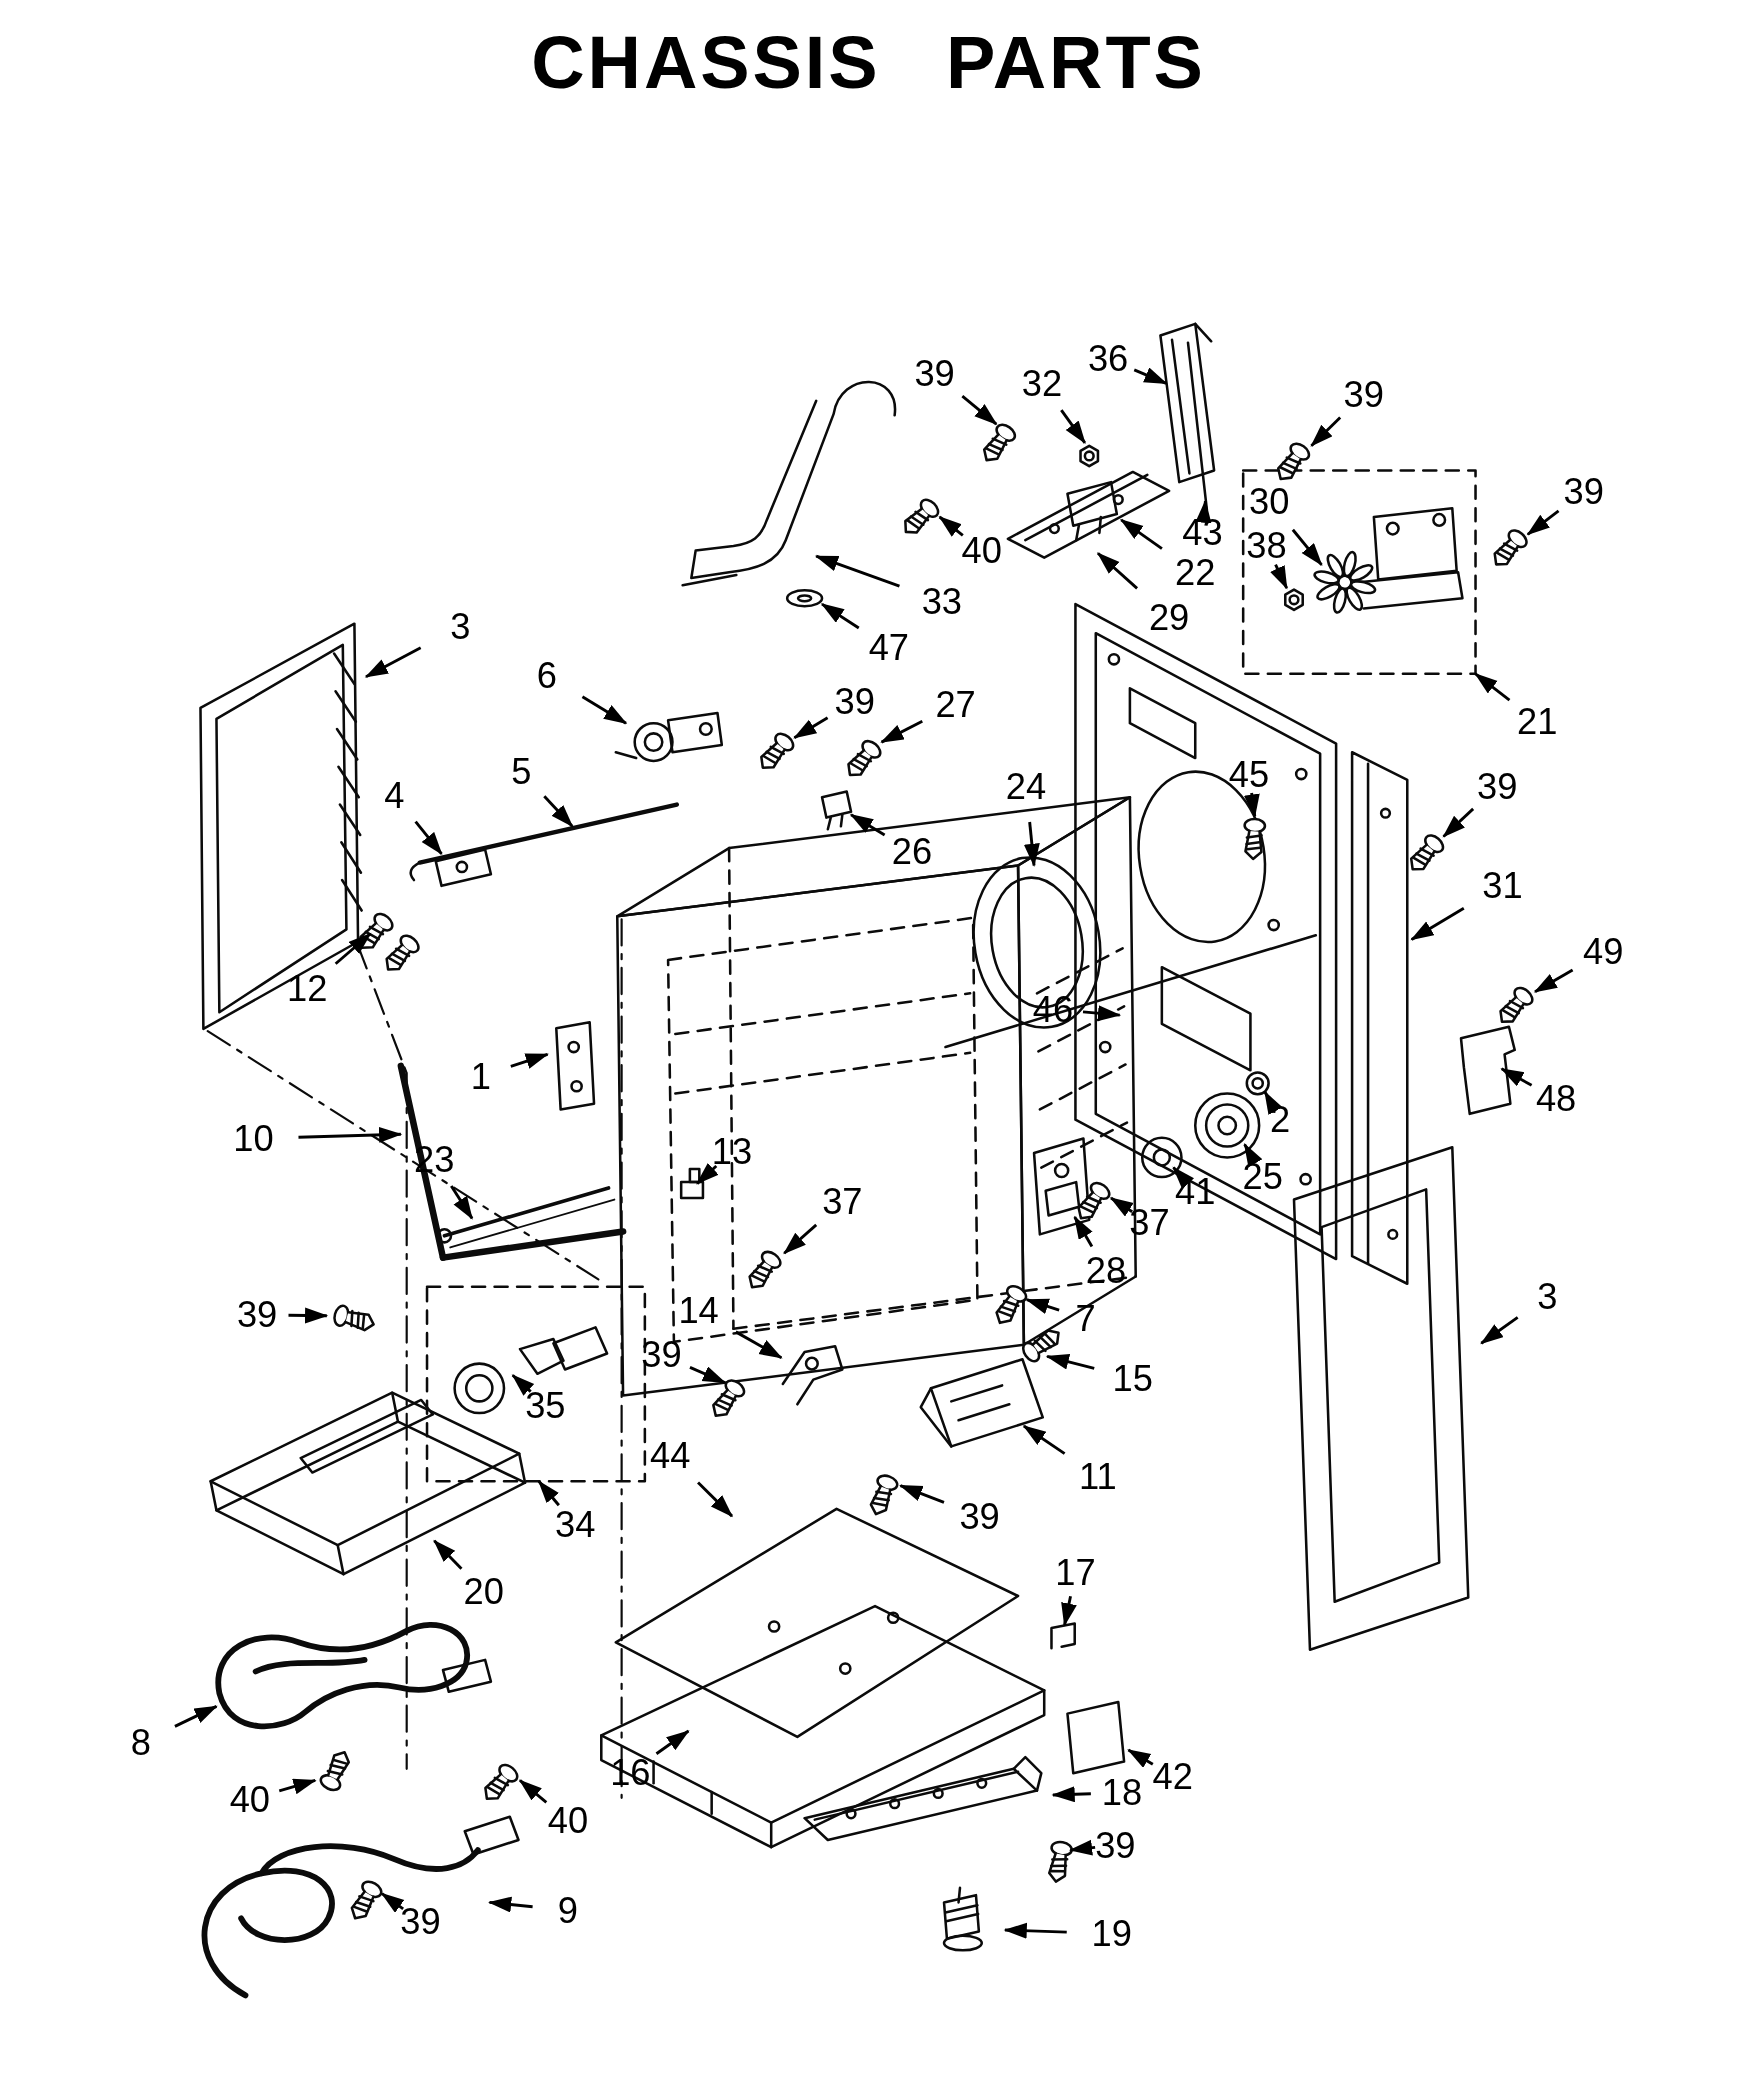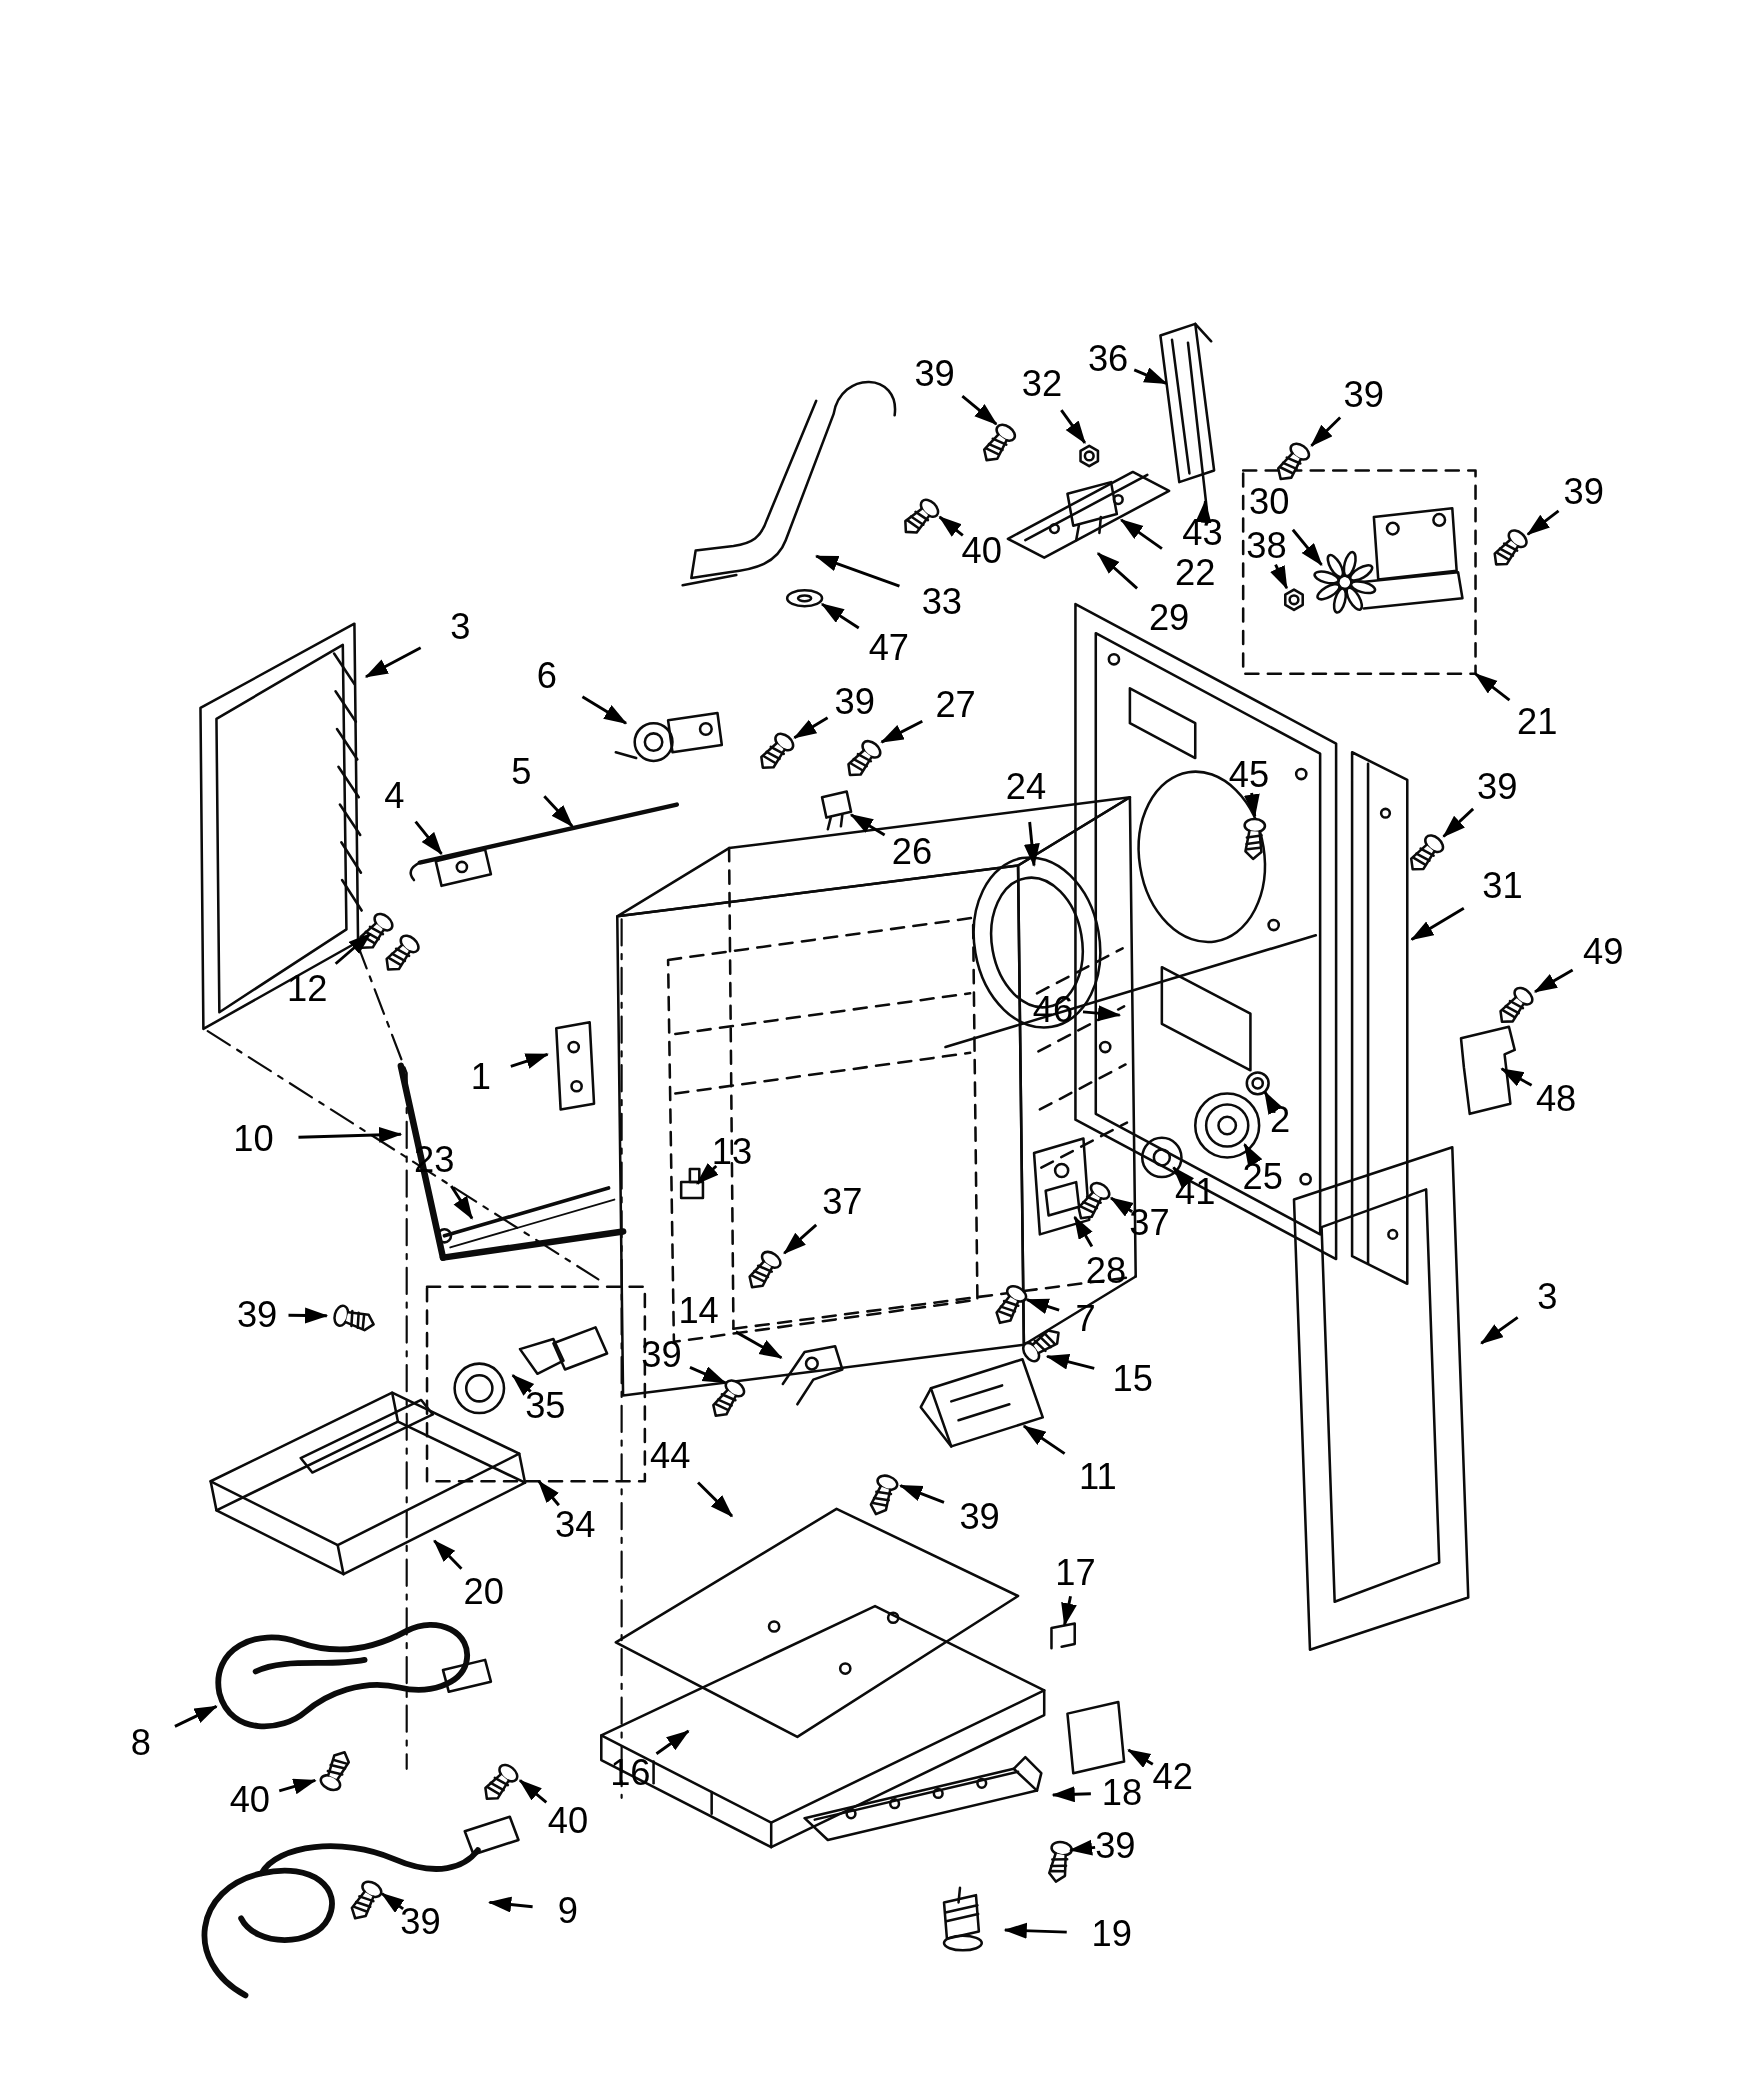--- a/index.html
+++ b/index.html
@@ -28,20 +28,21 @@
     font-family:"Liberation Sans","DejaVu Sans",sans-serif;
     font-size:50px;fill:#000;text-anchor:middle;stroke:none;
   }
   #callout-layer line{stroke:#000;stroke-width:4;fill:none;}
 </style>
 </head>
 <body>
 
 <div class="page">
 
+  <h1 class="title">CHASSIS PARTS</h1>
 
   <svg class="diagram" width="1737" height="2097" viewBox="0 0 2392 2888">
     <defs>
       <marker id="arrowhead" markerWidth="34" markerHeight="24" refX="30" refY="11" orient="auto" markerUnits="userSpaceOnUse">
         <polygon points="0,0 32,11 0,22" fill="#000"></polygon>
       </marker>
       <g id="screw">
         <ellipse cx="0" cy="0" rx="14" ry="9"></ellipse>
         <path d="M-7,8 L-11,36 L0,46 L11,36 L7,8"></path>
         <line x1="-10" y1="17" x2="10" y2="13"></line>

